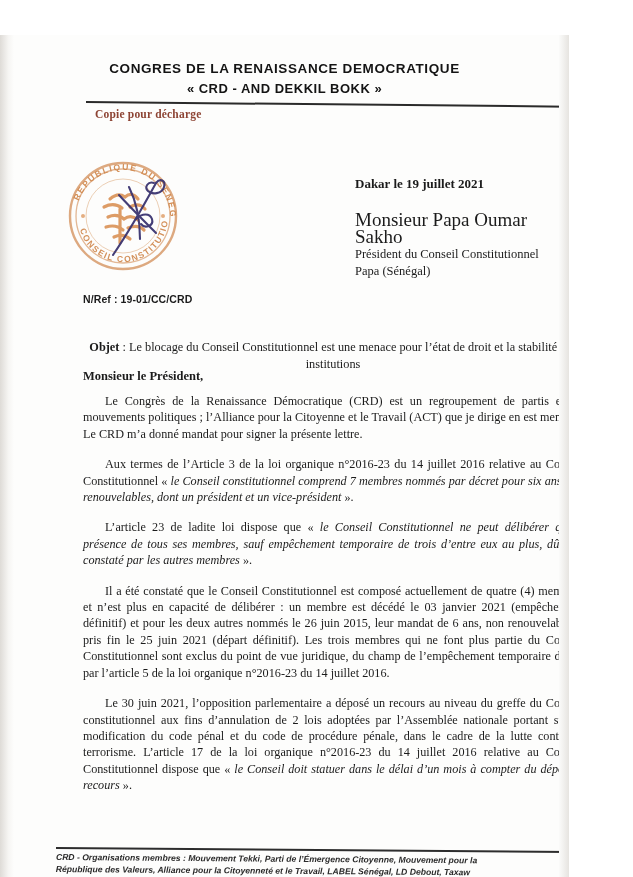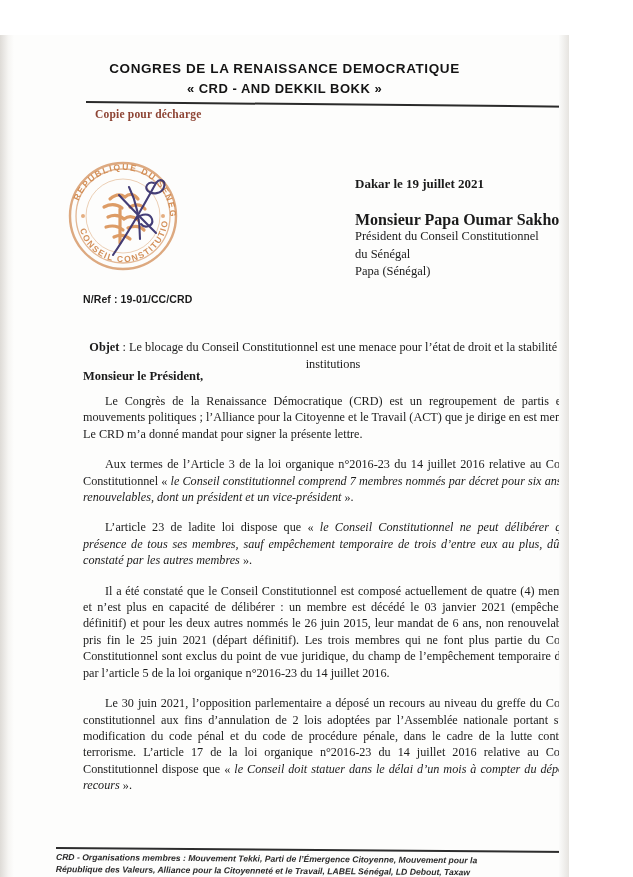--- a/index.html
+++ b/index.html
@@ -93,22 +93,22 @@
     top: 140px;
     font-size: 12.5px;
     line-height: 17.5px;
   }
   .addr .date {
     font-weight: bold;
     font-size: 13px;
     margin-bottom: 18px;
   }
   .addr .recipient {
-    font-weight: bold;
-    font-size: 16px;
+    font-weight: normal;
+    font-size: 19px;
   }
 
   .nref {
     position: absolute;
     left: 83px;
     top: 258px;
     font-family: "Liberation Sans", sans-serif;
     font-weight: bold;
     font-size: 10.5px;
     letter-spacing: 0.1px;
@@ -242,21 +242,20 @@
         <path d="M73,40 C80,54 84,74 84,92"></path>
         <path d="M80,72 C86,66 94,66 96,72 C98,79 89,82 85,77"></path>
       </g>
     </svg>
   </div>
 
   <div class="addr">
     <div class="date">Dakar le 19 juillet 2021</div>
     <div class="recipient">Monsieur Papa Oumar Sakho</div>
     <div>Président du Conseil Constitutionnel</div>
-    <div>du Sénégal</div>
     <div>Papa (Sénégal)</div>
   </div>
 
   <div class="nref">N/Ref : 19-01/CC/CRD</div>
 
   <div class="objet">
     <b>Objet</b><span> : Le blocage du Conseil Constitutionnel est une menace pour l’état de droit et la stabilité des institutions</span>
   </div>
 
   <div class="salut">Monsieur le Président,</div>

